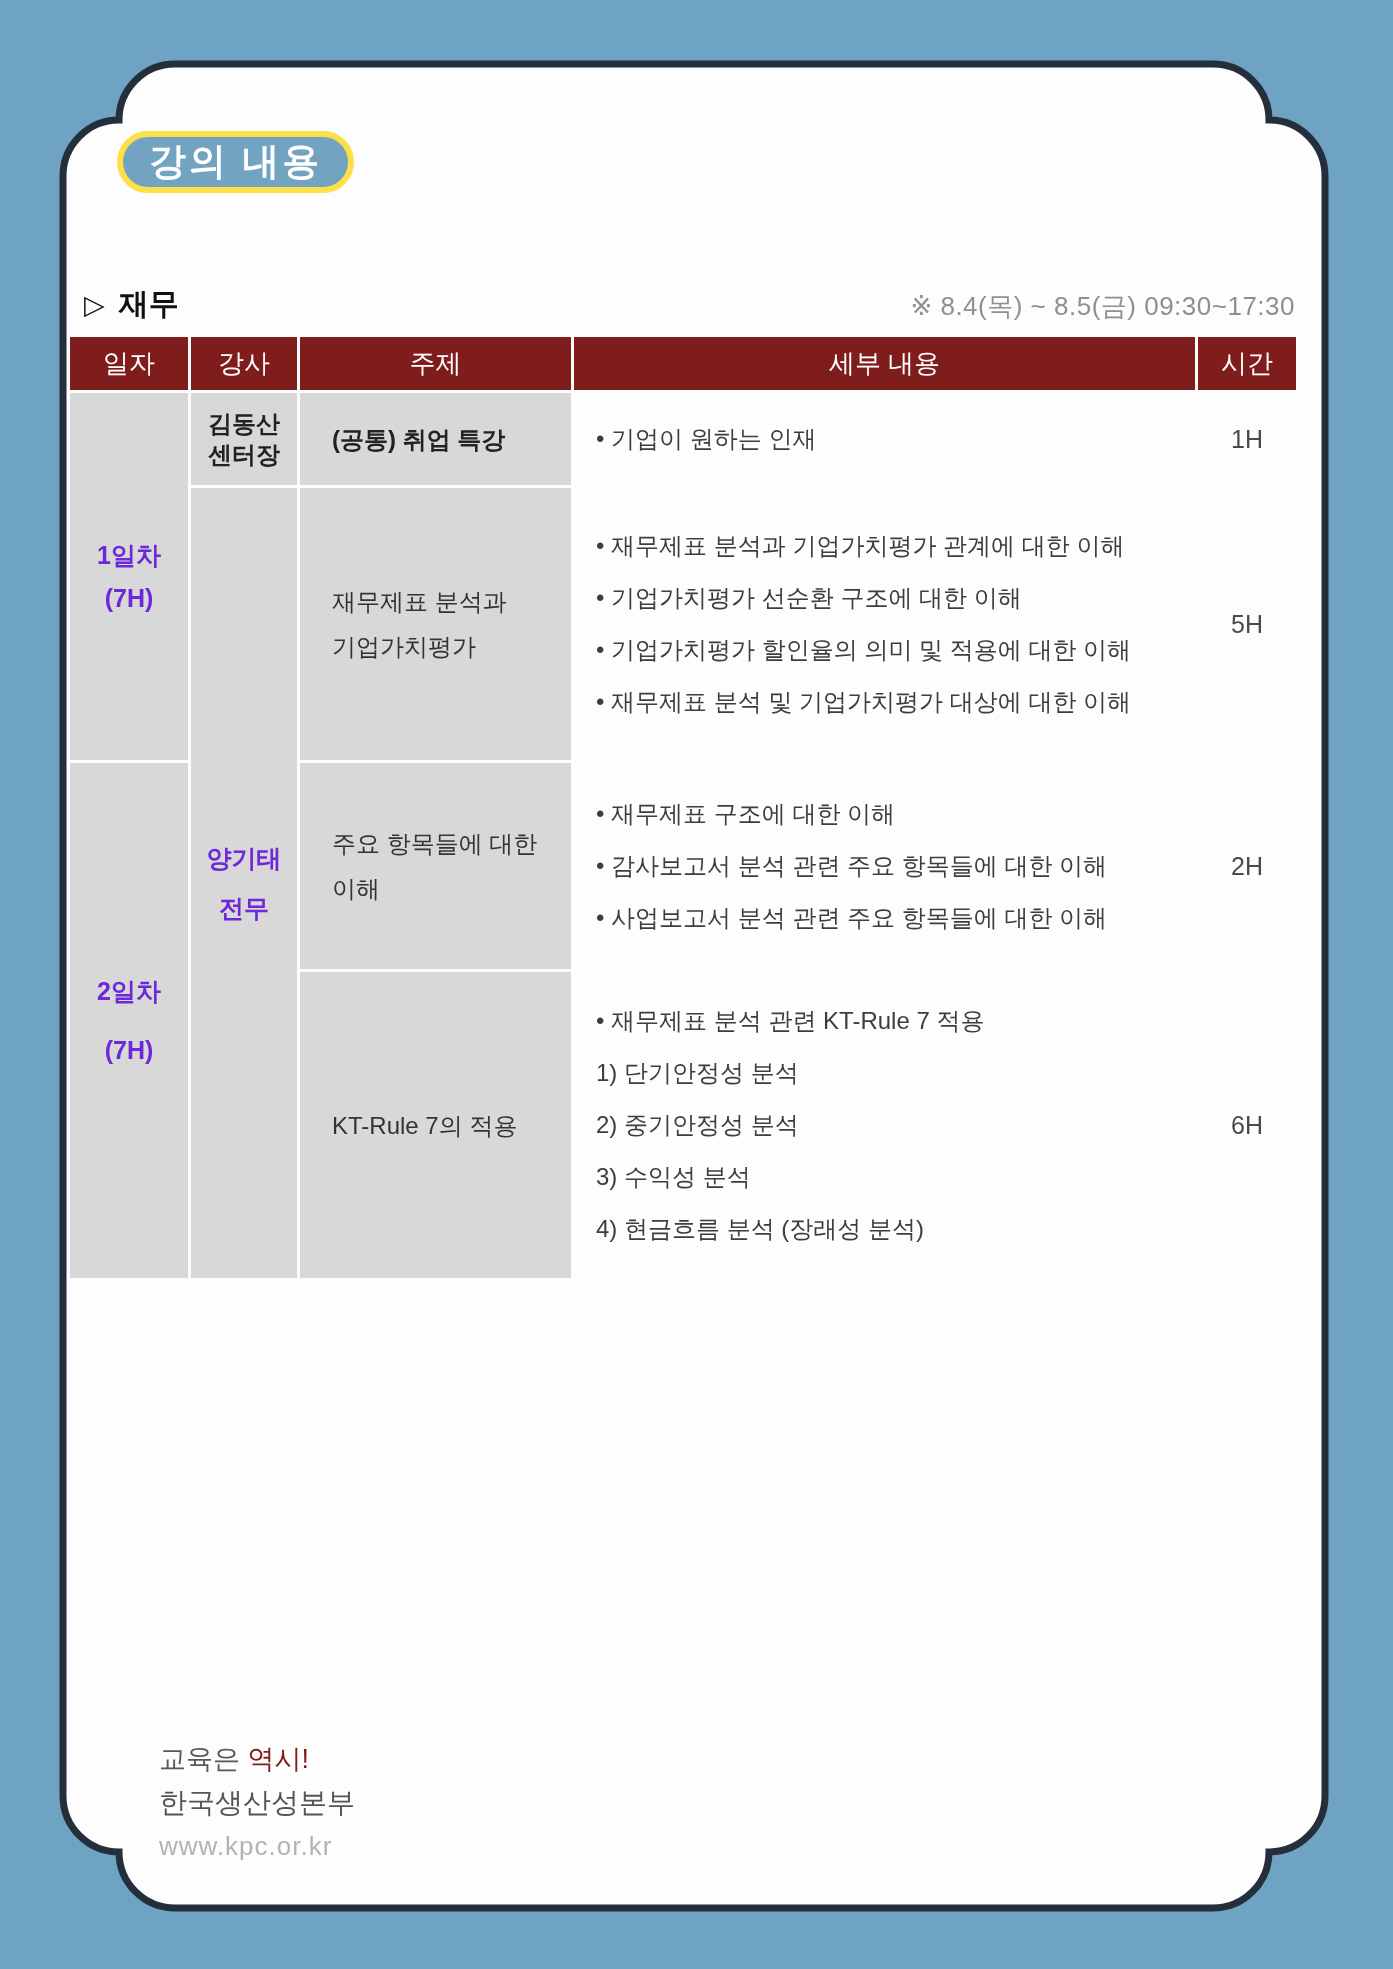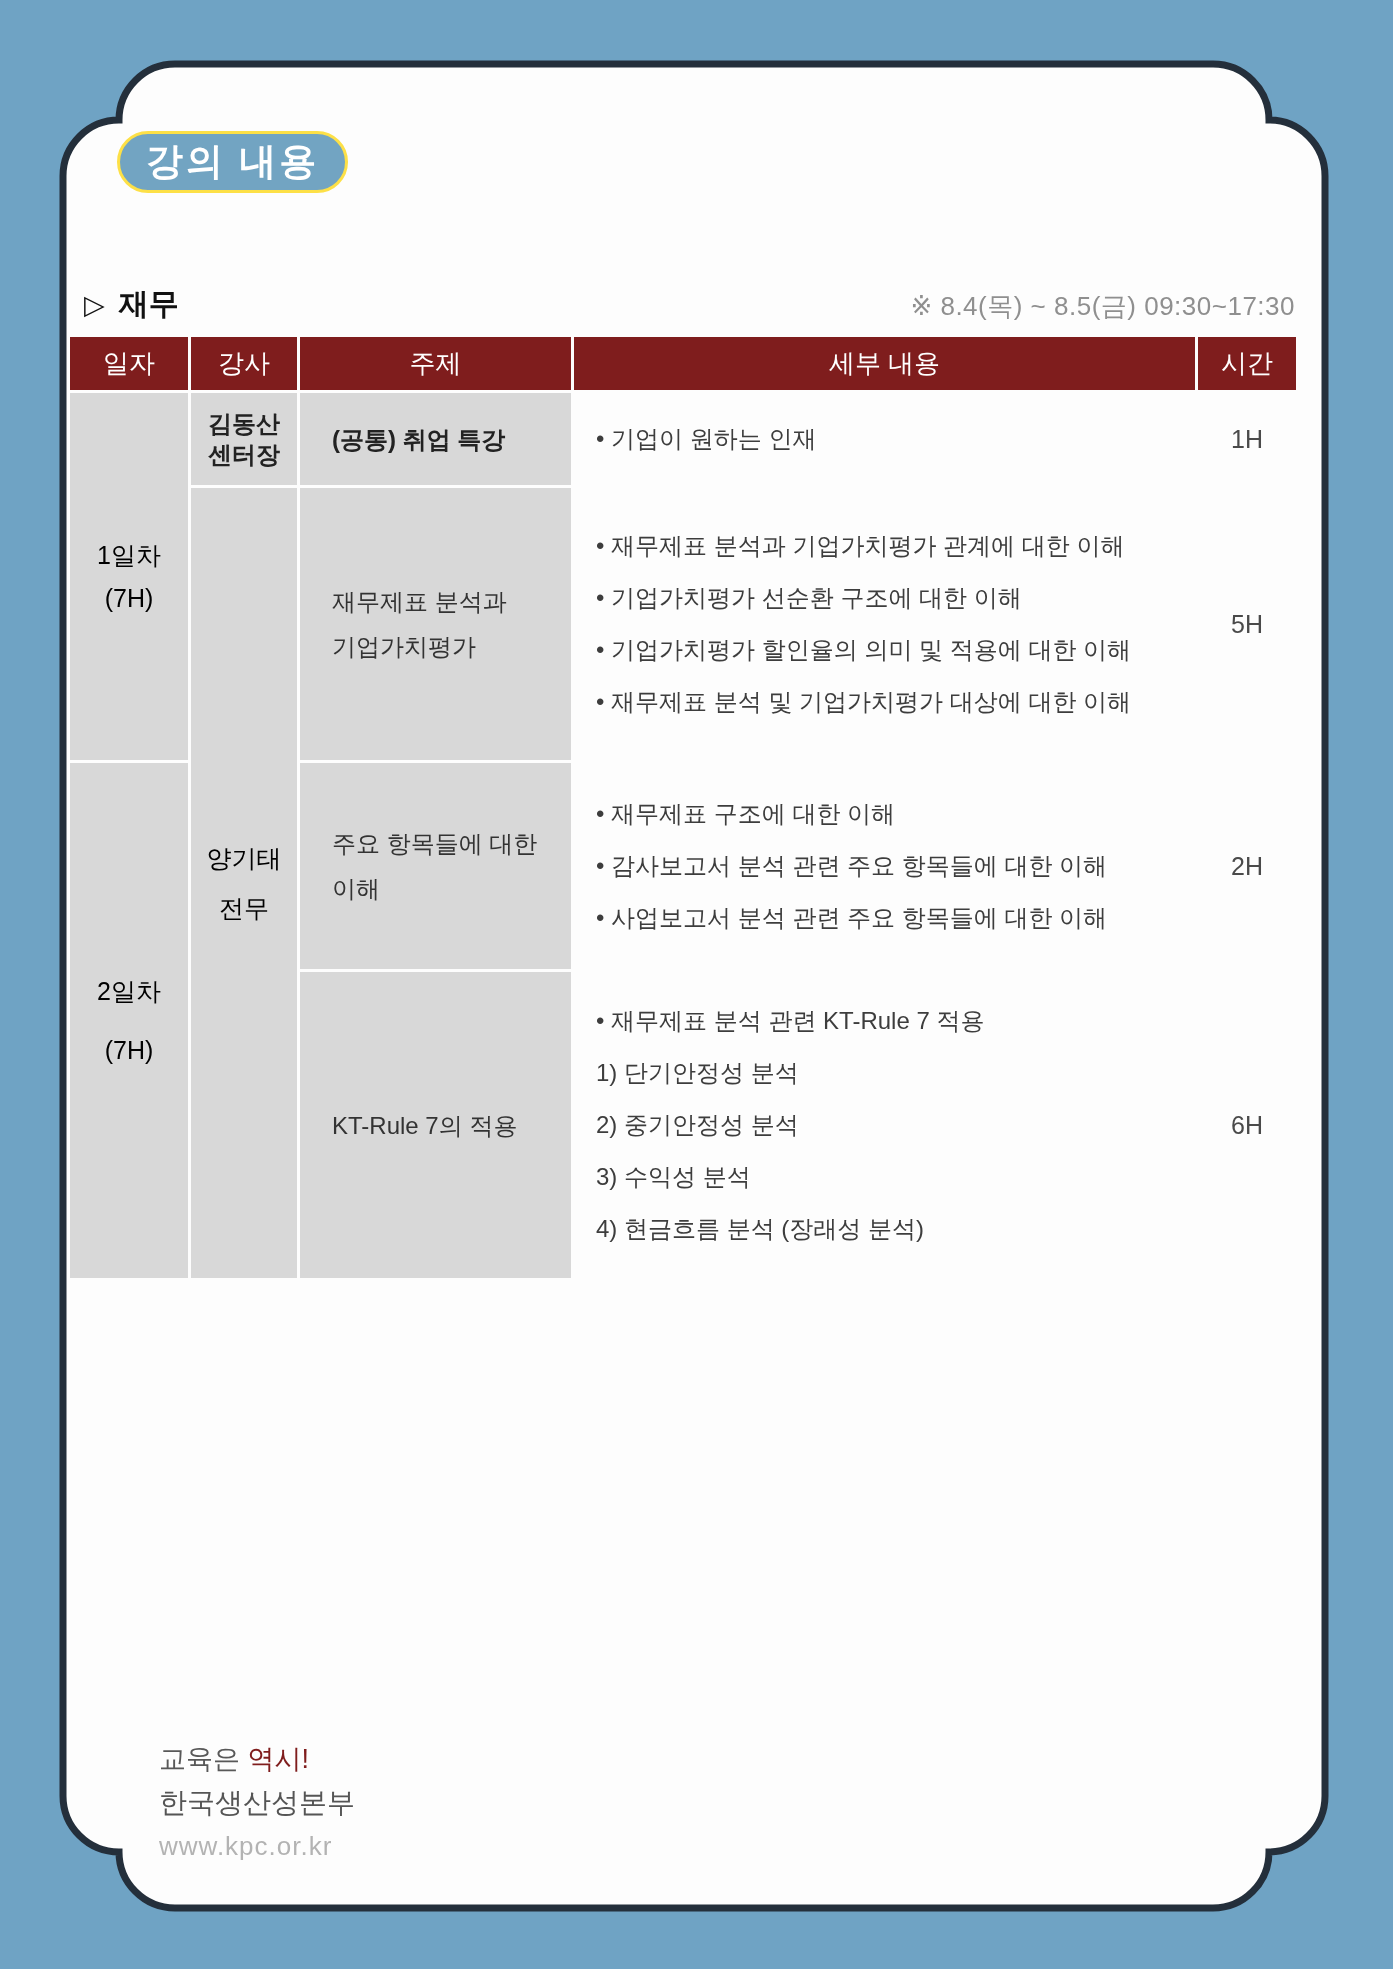--- a/index.html
+++ b/index.html
@@ -8,21 +8,21 @@
     background:#6fa3c4;
     font-family:"Liberation Sans","DejaVu Sans",sans-serif;
     -webkit-font-smoothing:antialiased;
   }
   .stage{position:absolute;inset:0;}
   svg.card{position:absolute;left:0;top:0;}
 
   
   .badge{
     position:absolute;left:117px;top:131px;height:62px;min-width:168px;
-    background:#72a4c2;border:3px solid #fde047;border-radius:40px;
+    background:#72a4c2;border:6px solid #fde047;border-radius:40px;
     display:inline-flex;align-items:center;justify-content:center;
     padding:0 26px;box-sizing:border-box;
   }
   .badge span{
     color:#ffffff;font-size:37px;font-weight:800;letter-spacing:3px;
     transform:scaleY(1.02);
   }
 
   
   .section-title{
@@ -42,21 +42,21 @@
     display:grid;
     grid-template-columns:118px 106px 271px 621px 98px;
     grid-template-rows:53px 92px 272px 206px 306px;
     gap:3px;
   }
   .cell{display:flex;flex-direction:column;justify-content:center;box-sizing:border-box;}
   .cell.h{
     background:#7f1d1d;color:#ffffff;font-size:26px;font-weight:500;
     align-items:center;text-align:center;
   }
-  .cell.g{background:#d8d8d8;color:#000000;font-size:25px;font-weight:400;
+  .cell.g{background:#d8d8d8;color:#6d28d9;font-size:25px;font-weight:700;
     align-items:center;text-align:center;}
   .cell.g .ln{line-height:43px;}
   .cell.g.tight .ln{line-height:31px;font-size:24px;}
   .cell.g.loose .ln{line-height:50px;}
   .cell.gl{background:#d8d8d8;color:#333;font-size:24px;font-weight:500;
     align-items:flex-start;text-align:left;padding-left:32px;padding-right:10px;}
   .cell.gl .ln{line-height:45px;}
   .cell.bold{font-weight:700;color:#222;}
   .cell.d{background:transparent;color:#3d3d3d;font-size:24px;
     align-items:flex-start;text-align:left;padding-left:22px;padding-right:8px;}

